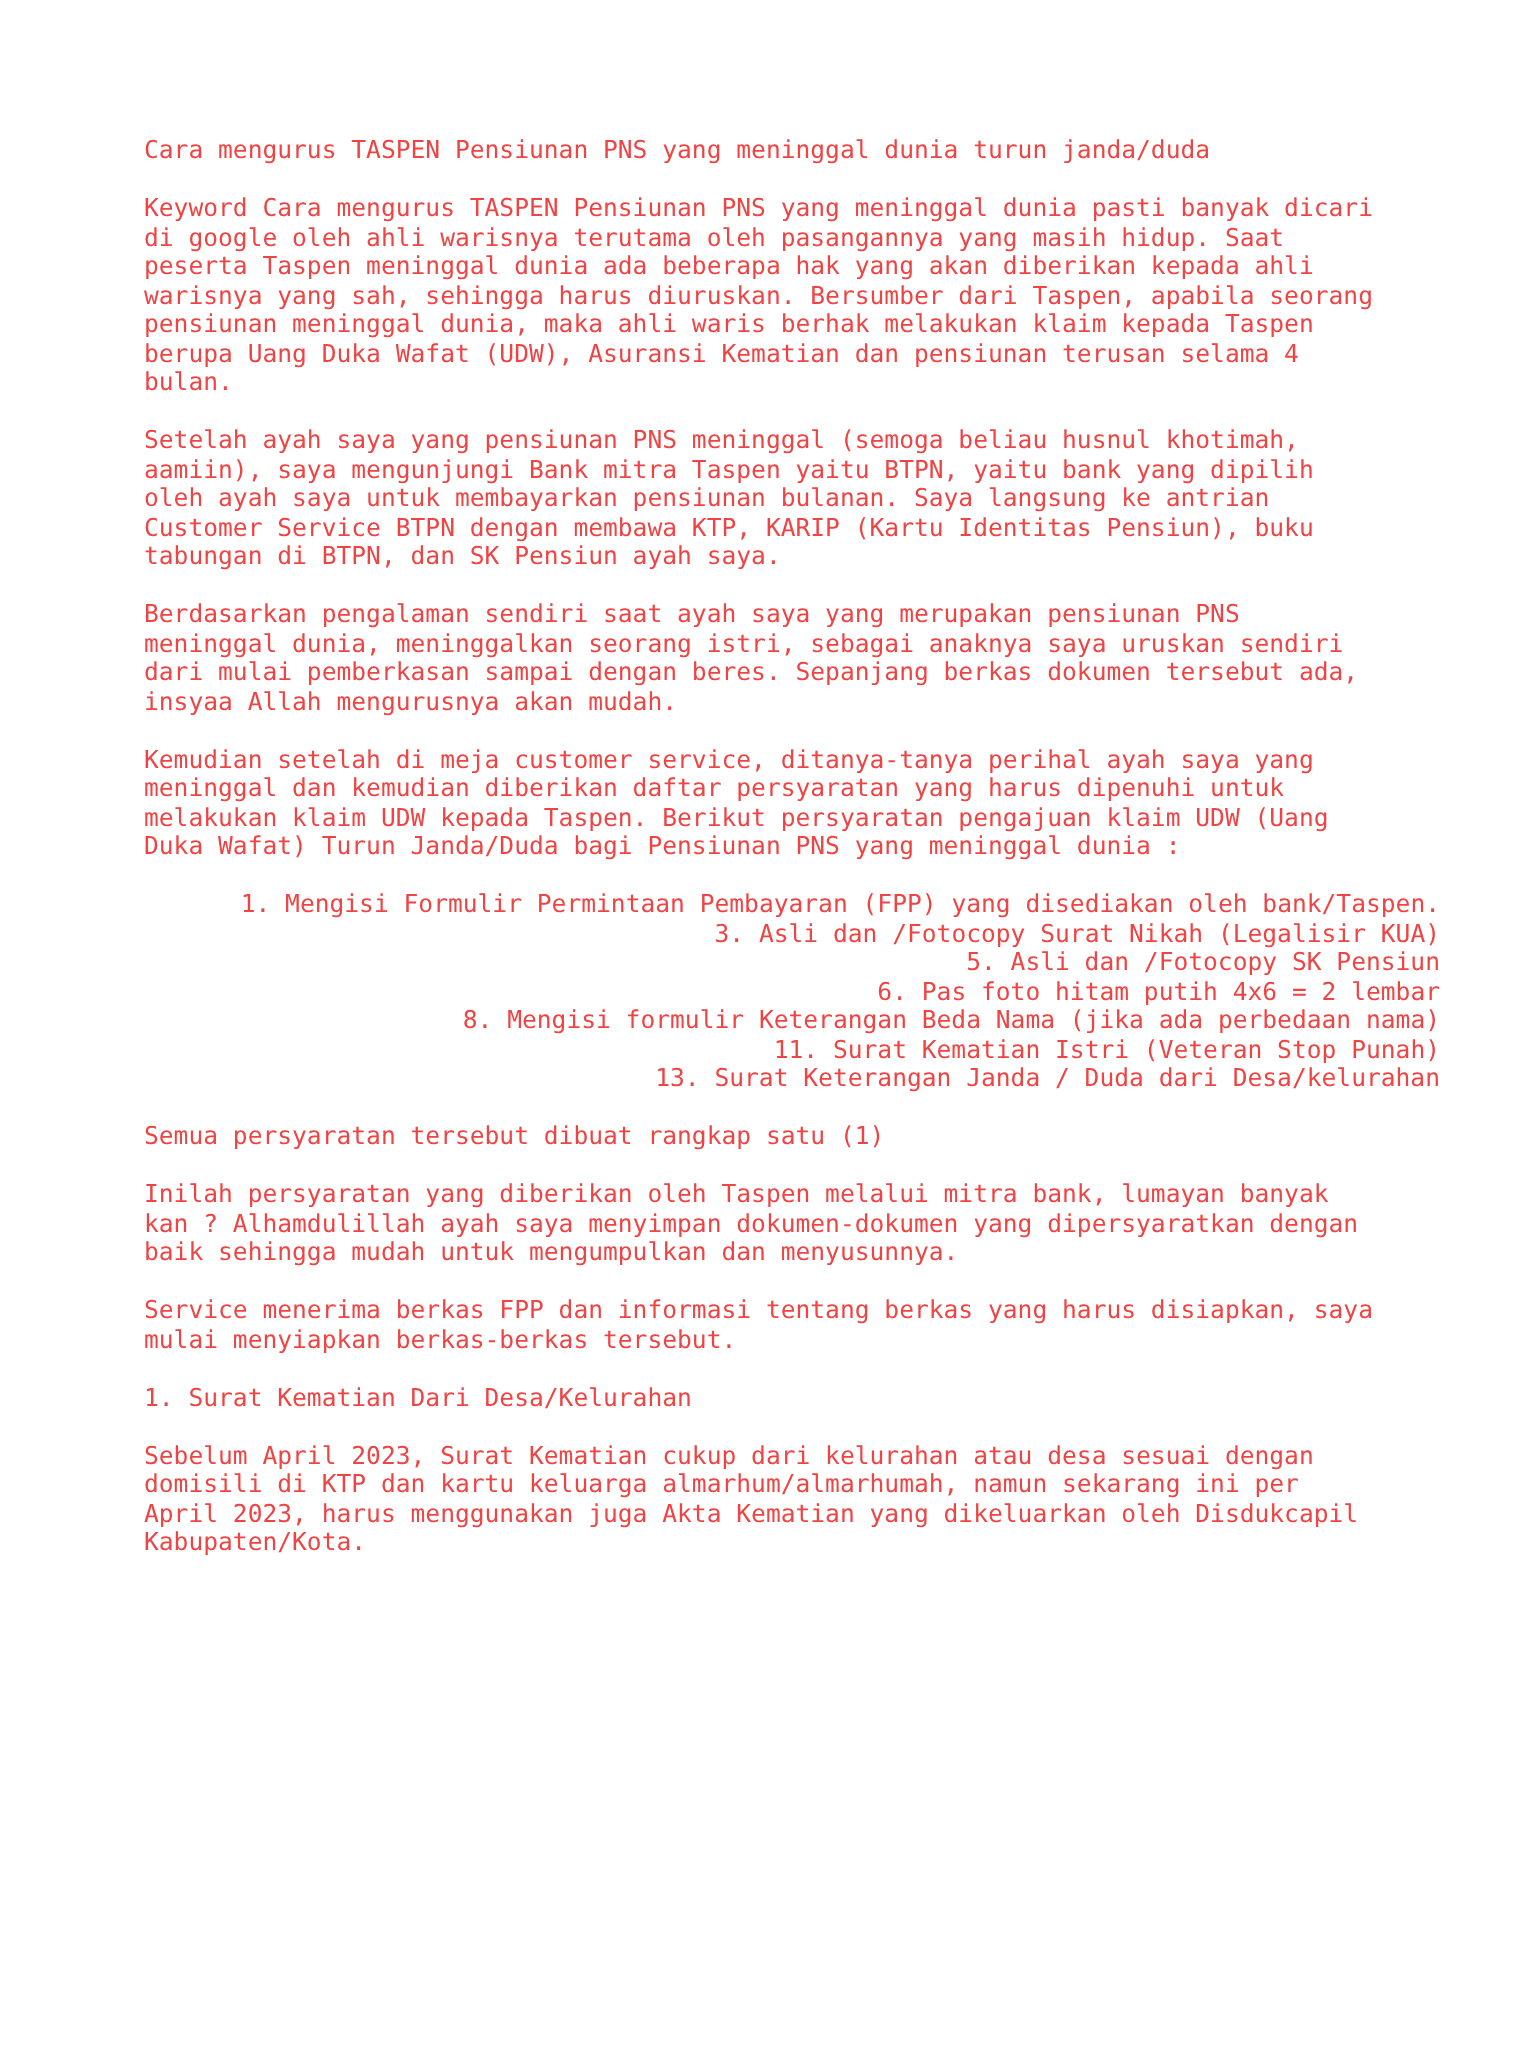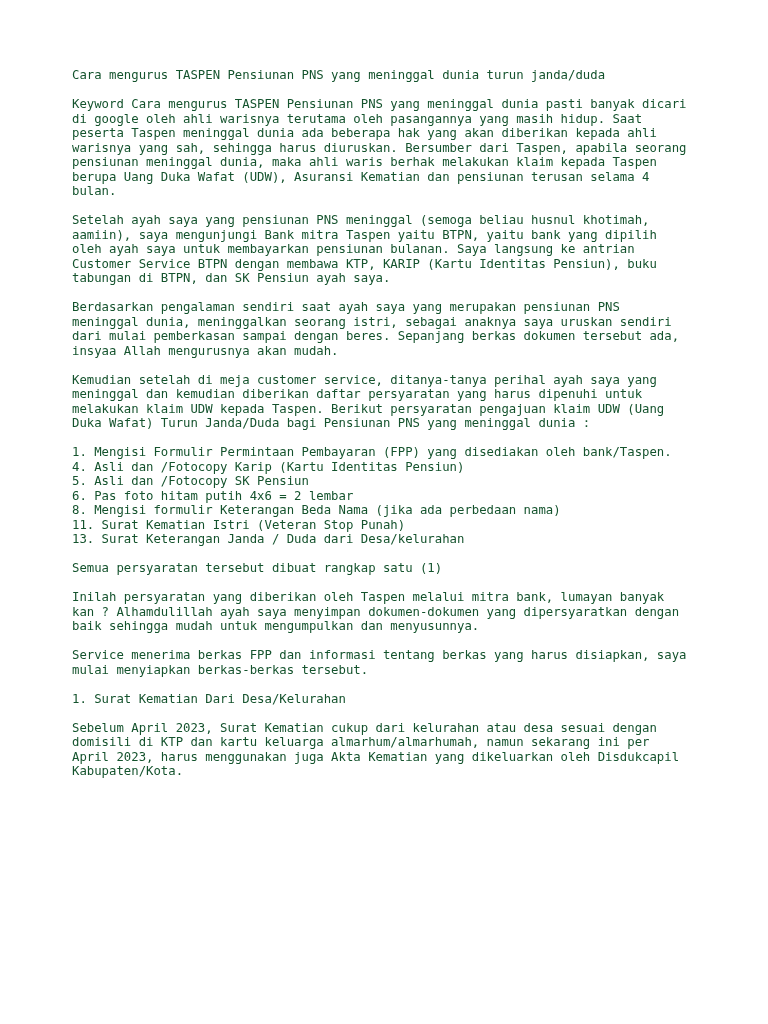--- a/index.html
+++ b/index.html
@@ -14,29 +14,30 @@
     overflow: hidden;
   }
   .doc {
     position: absolute;
     left: 72px;
     top: 68px;
     width: 648px;
     font-family: "DejaVu Sans Mono", "Liberation Mono", monospace;
     font-size: 12.3px;
     line-height: 14.5px;
-    color: #14532d;
+    color: #ef4444;
     font-weight: 400;
   }
   .doc p {
     margin: 0 0 14.5px 0;
     white-space: pre-wrap;
   }
   .req-list {
     margin: 0 0 14.5px 0;
+    text-align: right;
   }
   .req-list p {
     margin: 0;
     white-space: pre-wrap;
   }
   .doc p:last-child {
     margin-bottom: 0;
   }
 </style>
 </head>
@@ -61,21 +62,21 @@
 meninggal dunia, meninggalkan seorang istri, sebagai anaknya saya uruskan sendiri
 dari mulai pemberkasan sampai dengan beres. Sepanjang berkas dokumen tersebut ada,
 insyaa Allah mengurusnya akan mudah.</p>
   <p>Kemudian setelah di meja customer service, ditanya-tanya perihal ayah saya yang
 meninggal dan kemudian diberikan daftar persyaratan yang harus dipenuhi untuk
 melakukan klaim UDW kepada Taspen. Berikut persyaratan pengajuan klaim UDW (Uang
 Duka Wafat) Turun Janda/Duda bagi Pensiunan PNS yang meninggal dunia :</p>
 
   <div class="req-list">
     <p>1. Mengisi Formulir Permintaan Pembayaran (FPP) yang disediakan oleh bank/Taspen.</p>
-    <p>4. Asli dan /Fotocopy Karip (Kartu Identitas Pensiun)</p>
+    <p>3. Asli dan /Fotocopy Surat Nikah (Legalisir KUA)</p>
     <p>5. Asli dan /Fotocopy SK Pensiun</p>
     <p>6. Pas foto hitam putih 4x6 = 2 lembar</p>
     <p>8. Mengisi formulir Keterangan Beda Nama (jika ada perbedaan nama)</p>
     <p>11. Surat Kematian Istri (Veteran Stop Punah)</p>
     <p>13. Surat Keterangan Janda / Duda dari Desa/kelurahan</p>
   </div>
 
   <p>Semua persyaratan tersebut dibuat rangkap satu (1)</p>
 
   <p>Inilah persyaratan yang diberikan oleh Taspen melalui mitra bank, lumayan banyak

